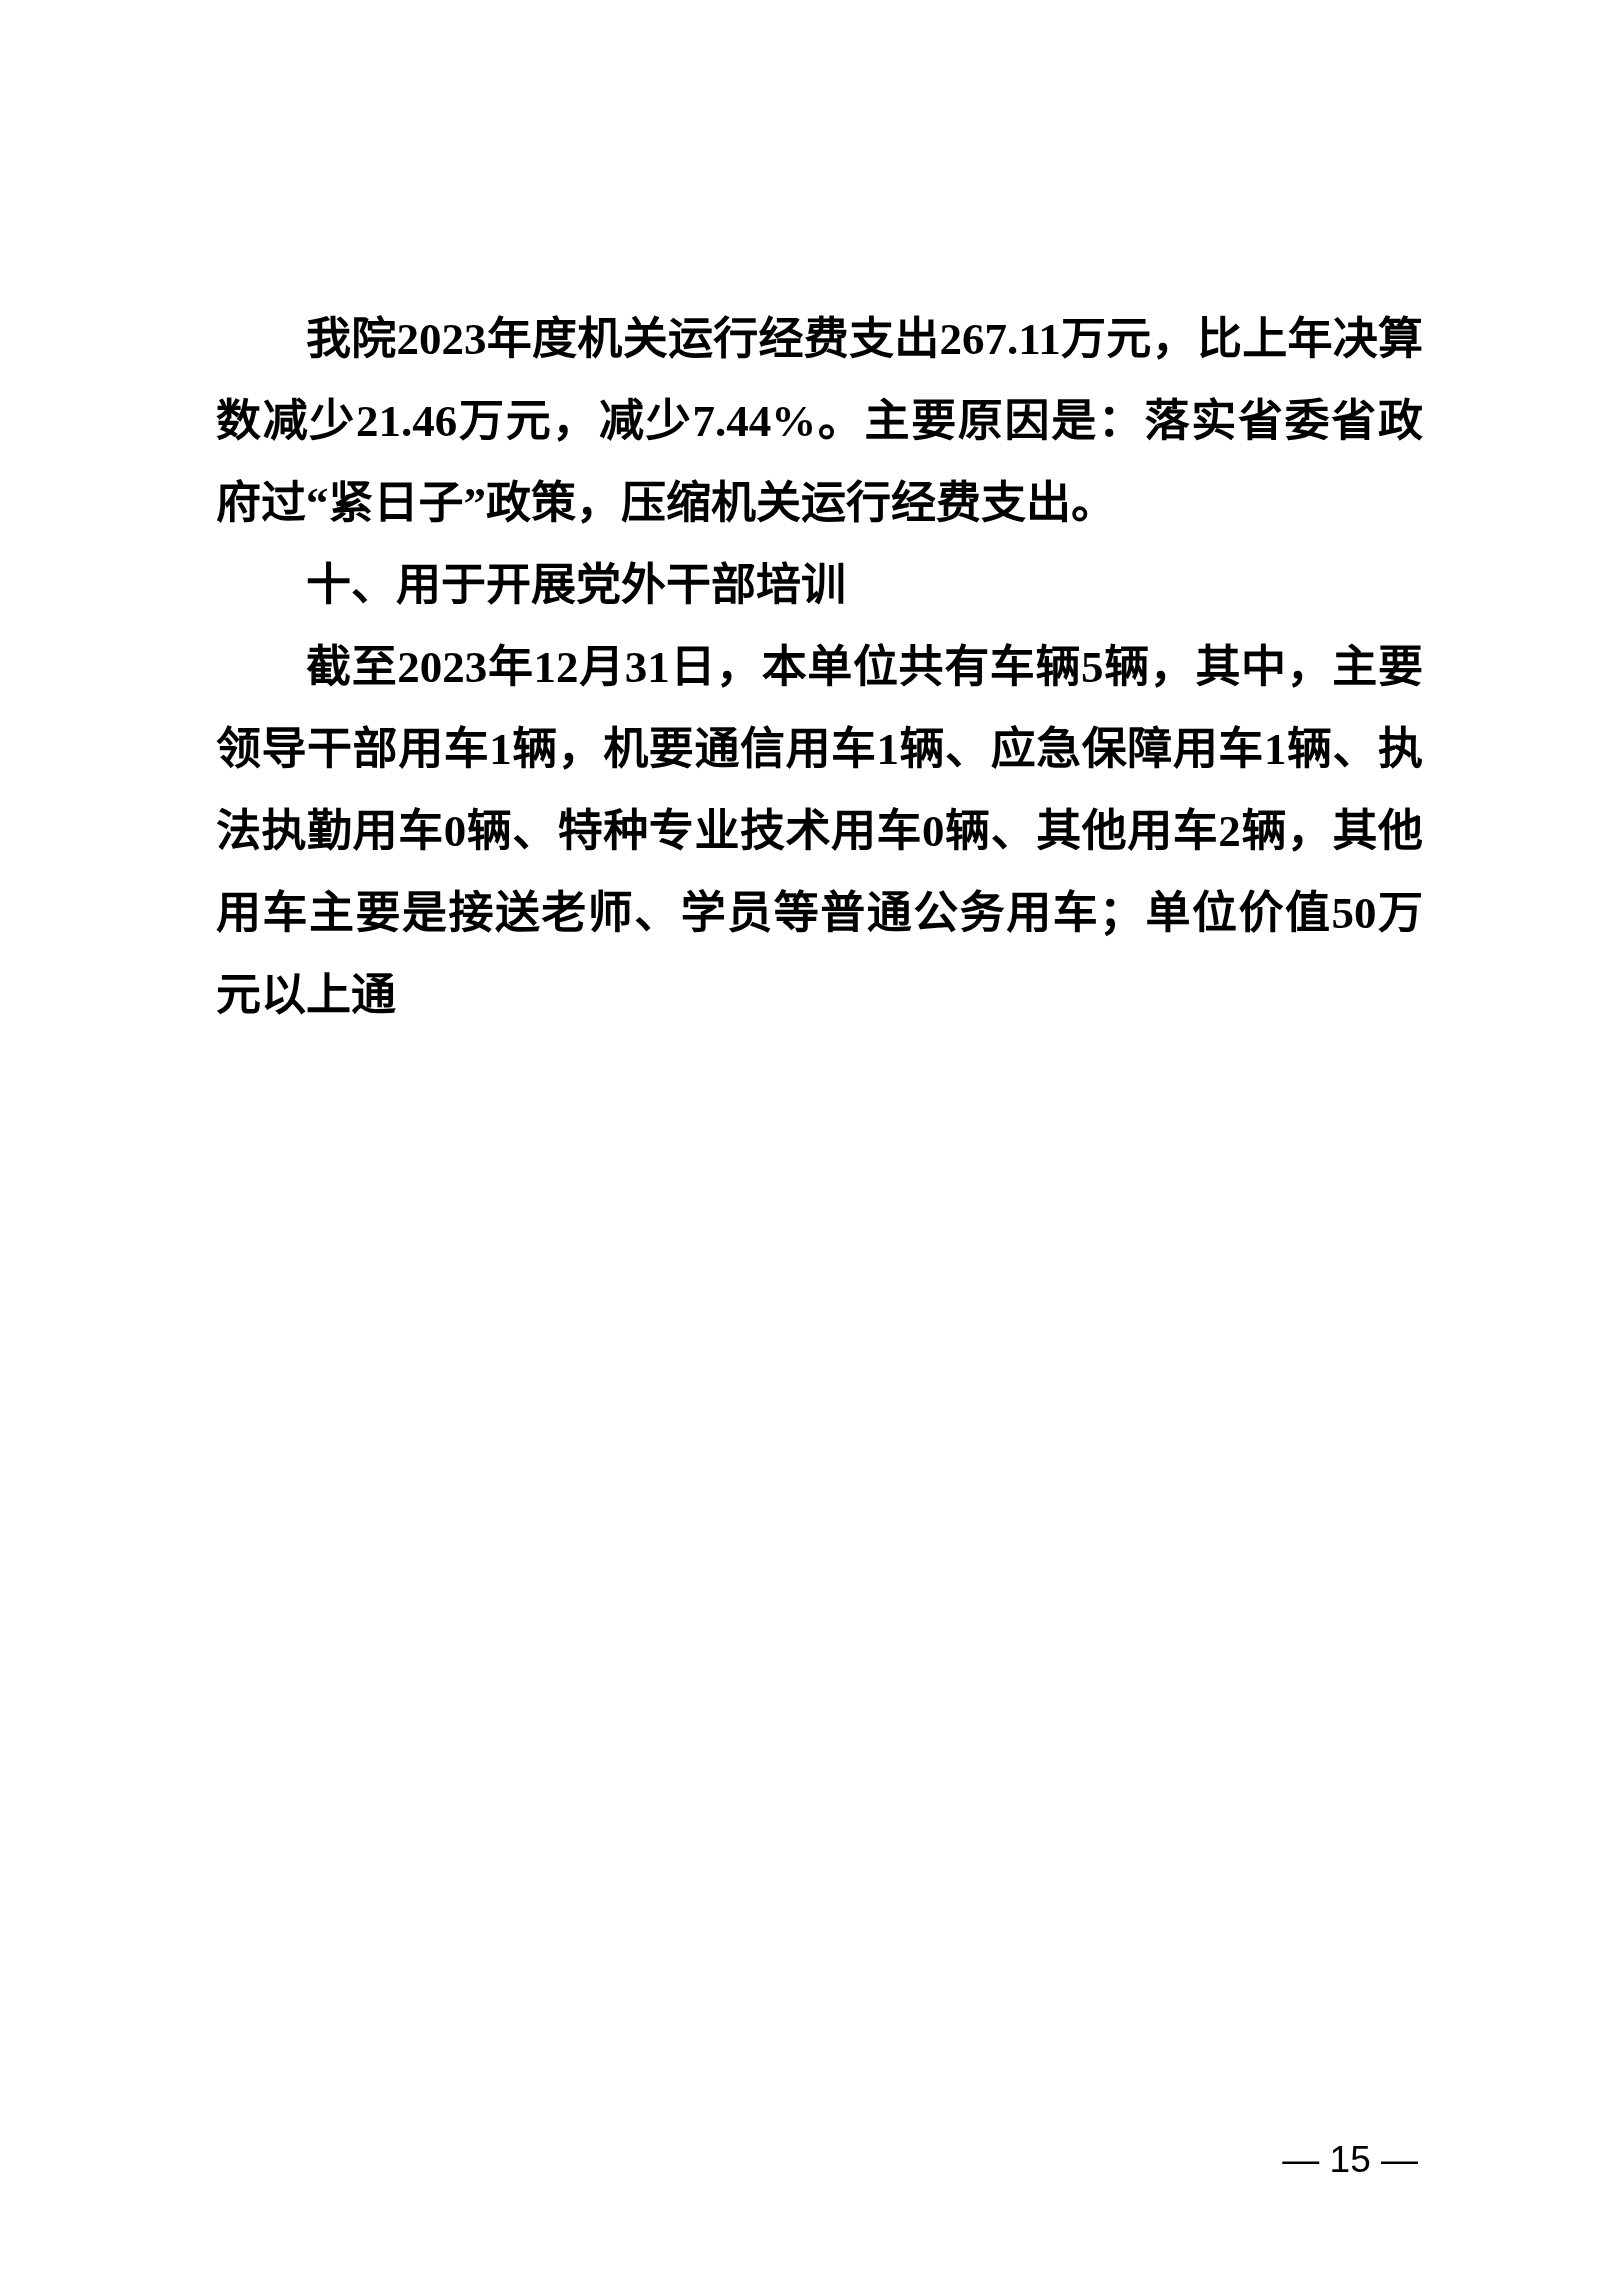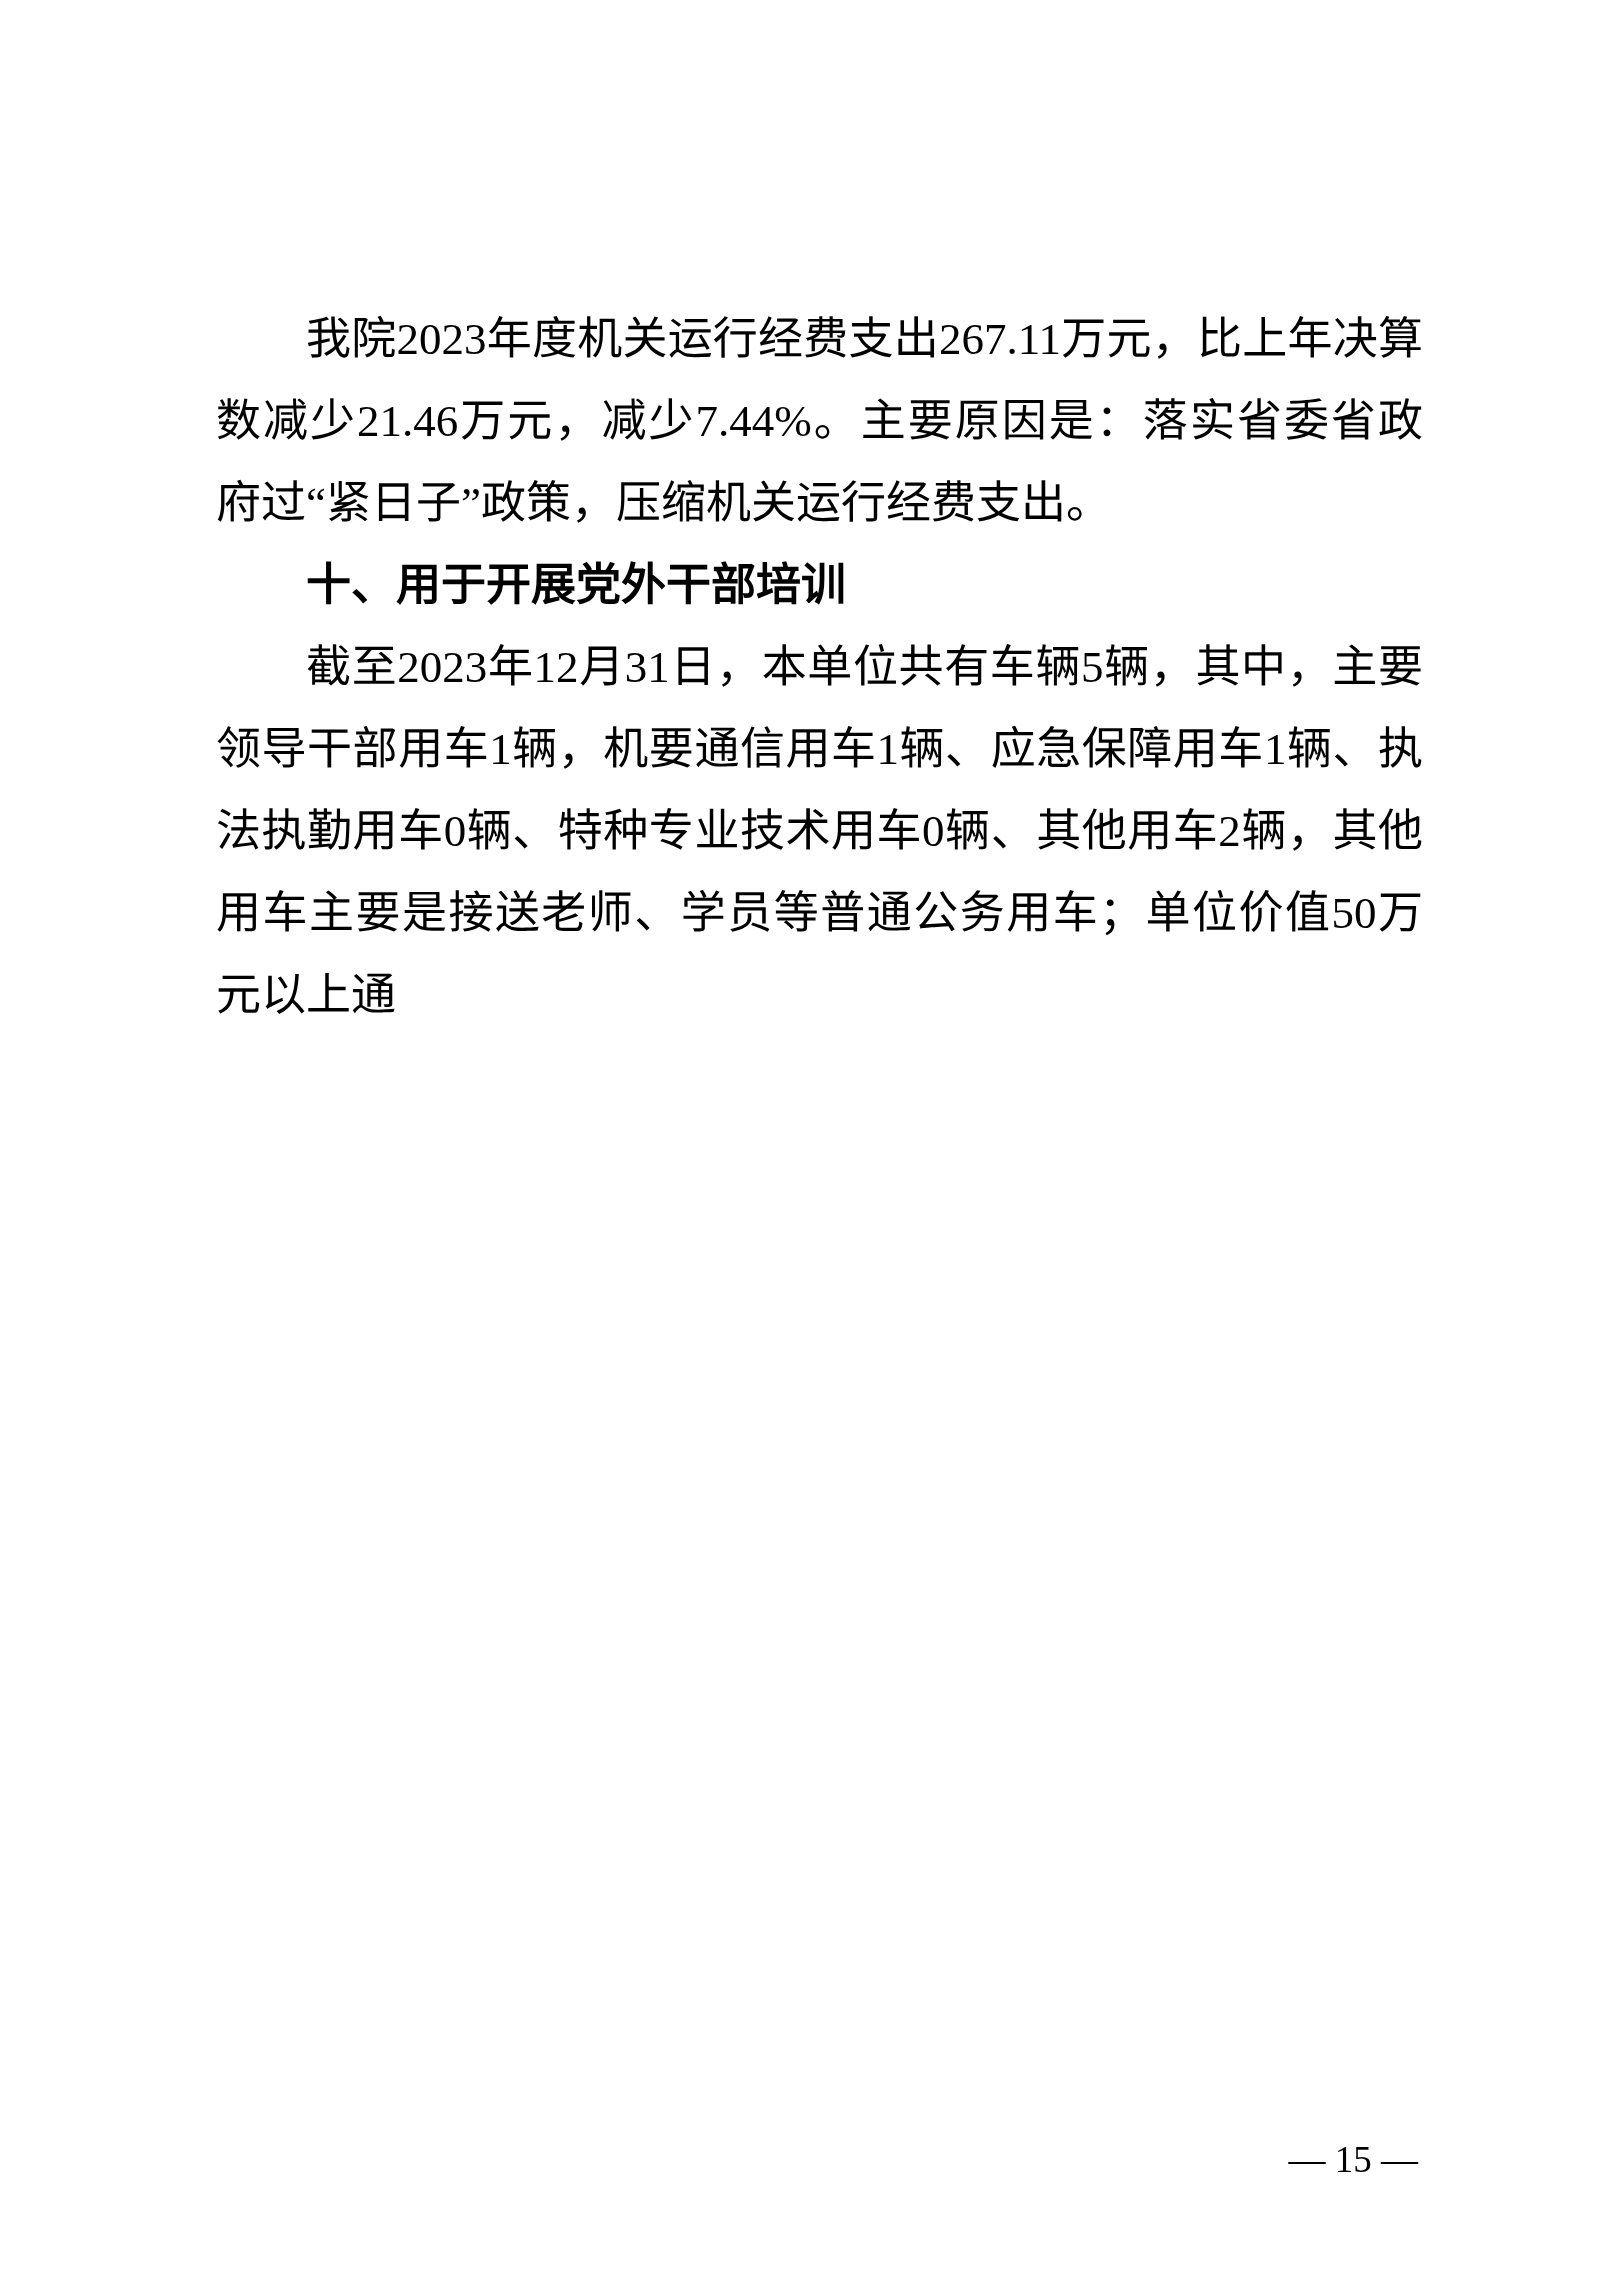--- a/index.html
+++ b/index.html
@@ -34,29 +34,29 @@
     padding: 0;
     text-indent: 2em;
     font-size: 45px;
     line-height: 82px;
   }
   .section-heading {
     font-family: "Liberation Sans", "DejaVu Sans", sans-serif;
     font-weight: 700;
   }
   .body-para {
-    font-weight: 400;
+    font-weight: 700;
   }
   .page-number {
     position: absolute;
     top: 2138px;
     right: 205px;
     font-size: 37px;
     line-height: 44px;
-    font-family: Liberation Serif, serif;
+    font-family: Liberation Sans, sans-serif;
     color: #000000;
     white-space: pre;
   }
 </style>
 </head>
 <body>
 
 <div class="page">
 
   <div class="content">

